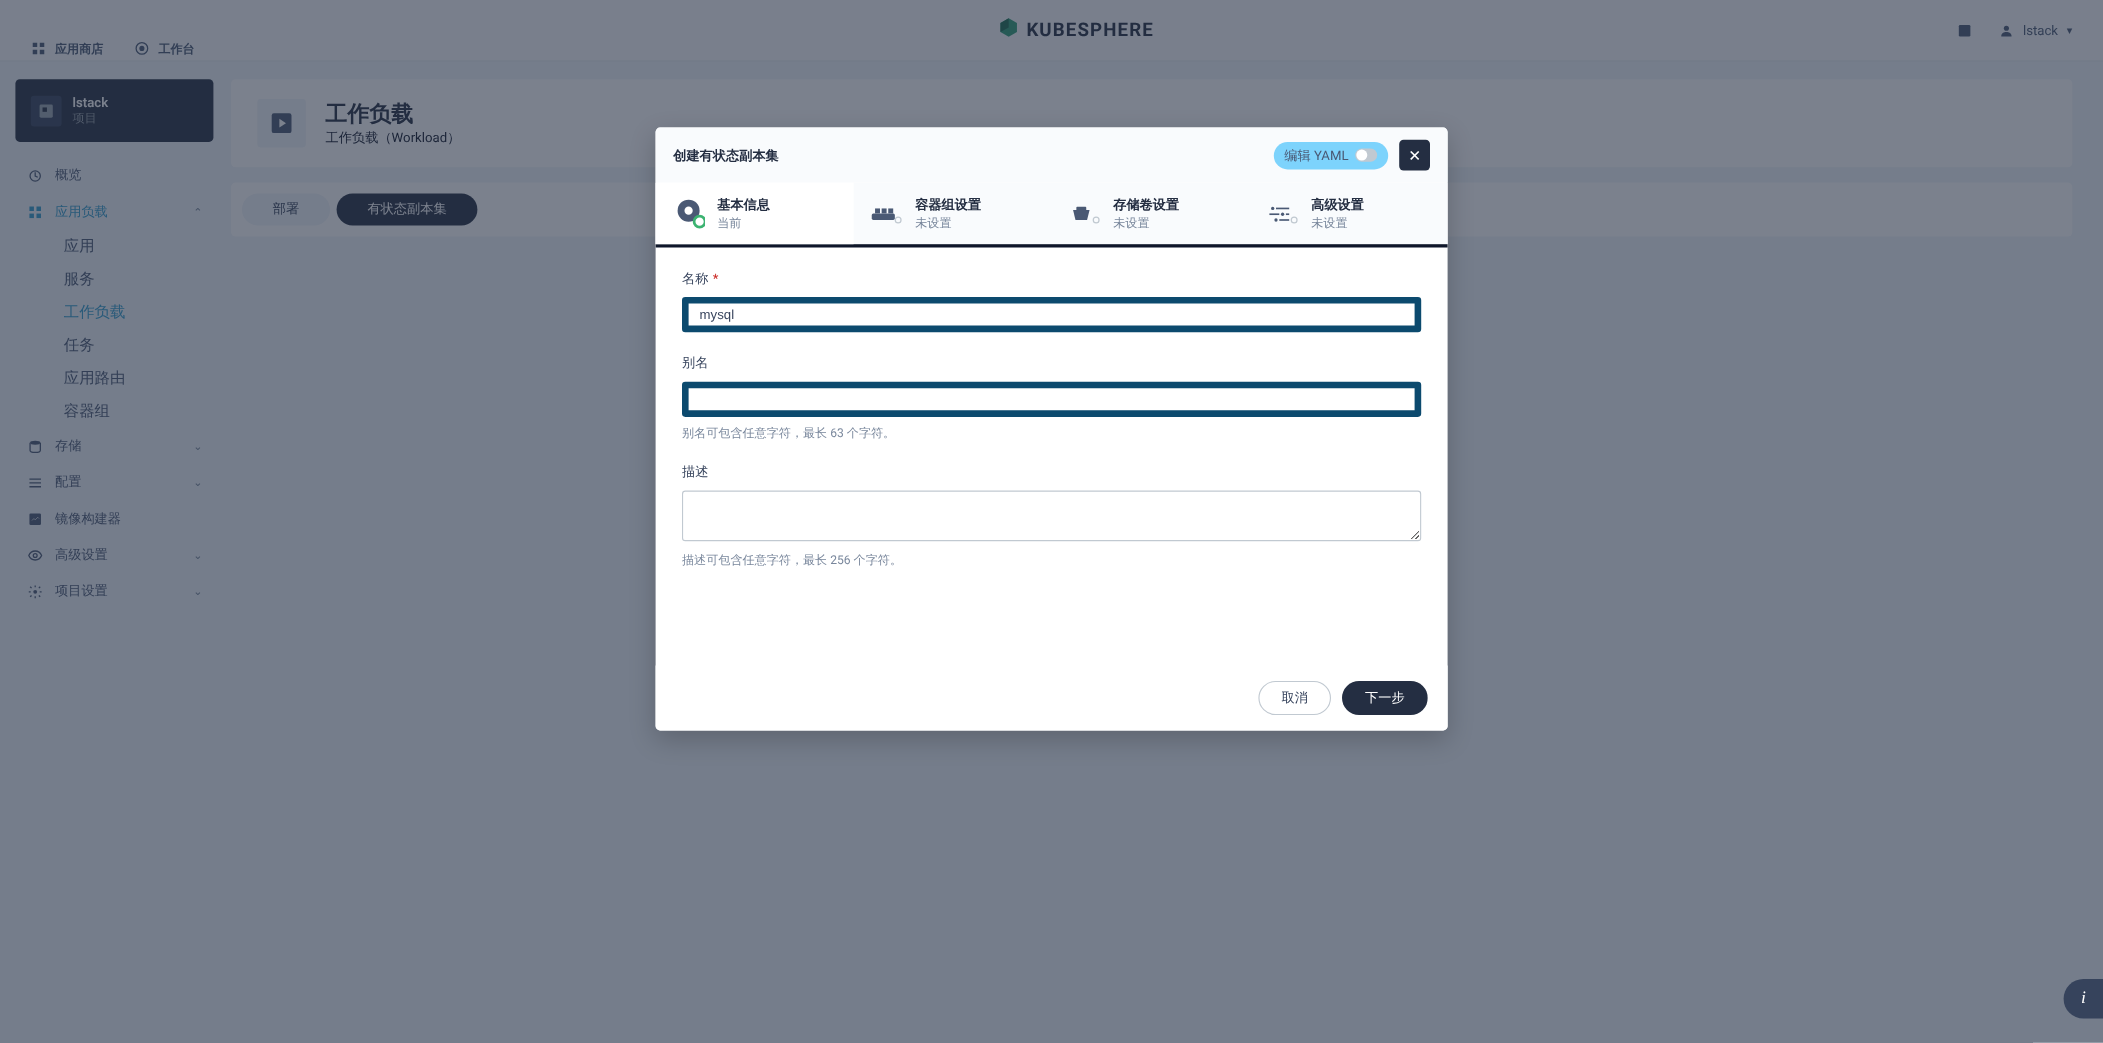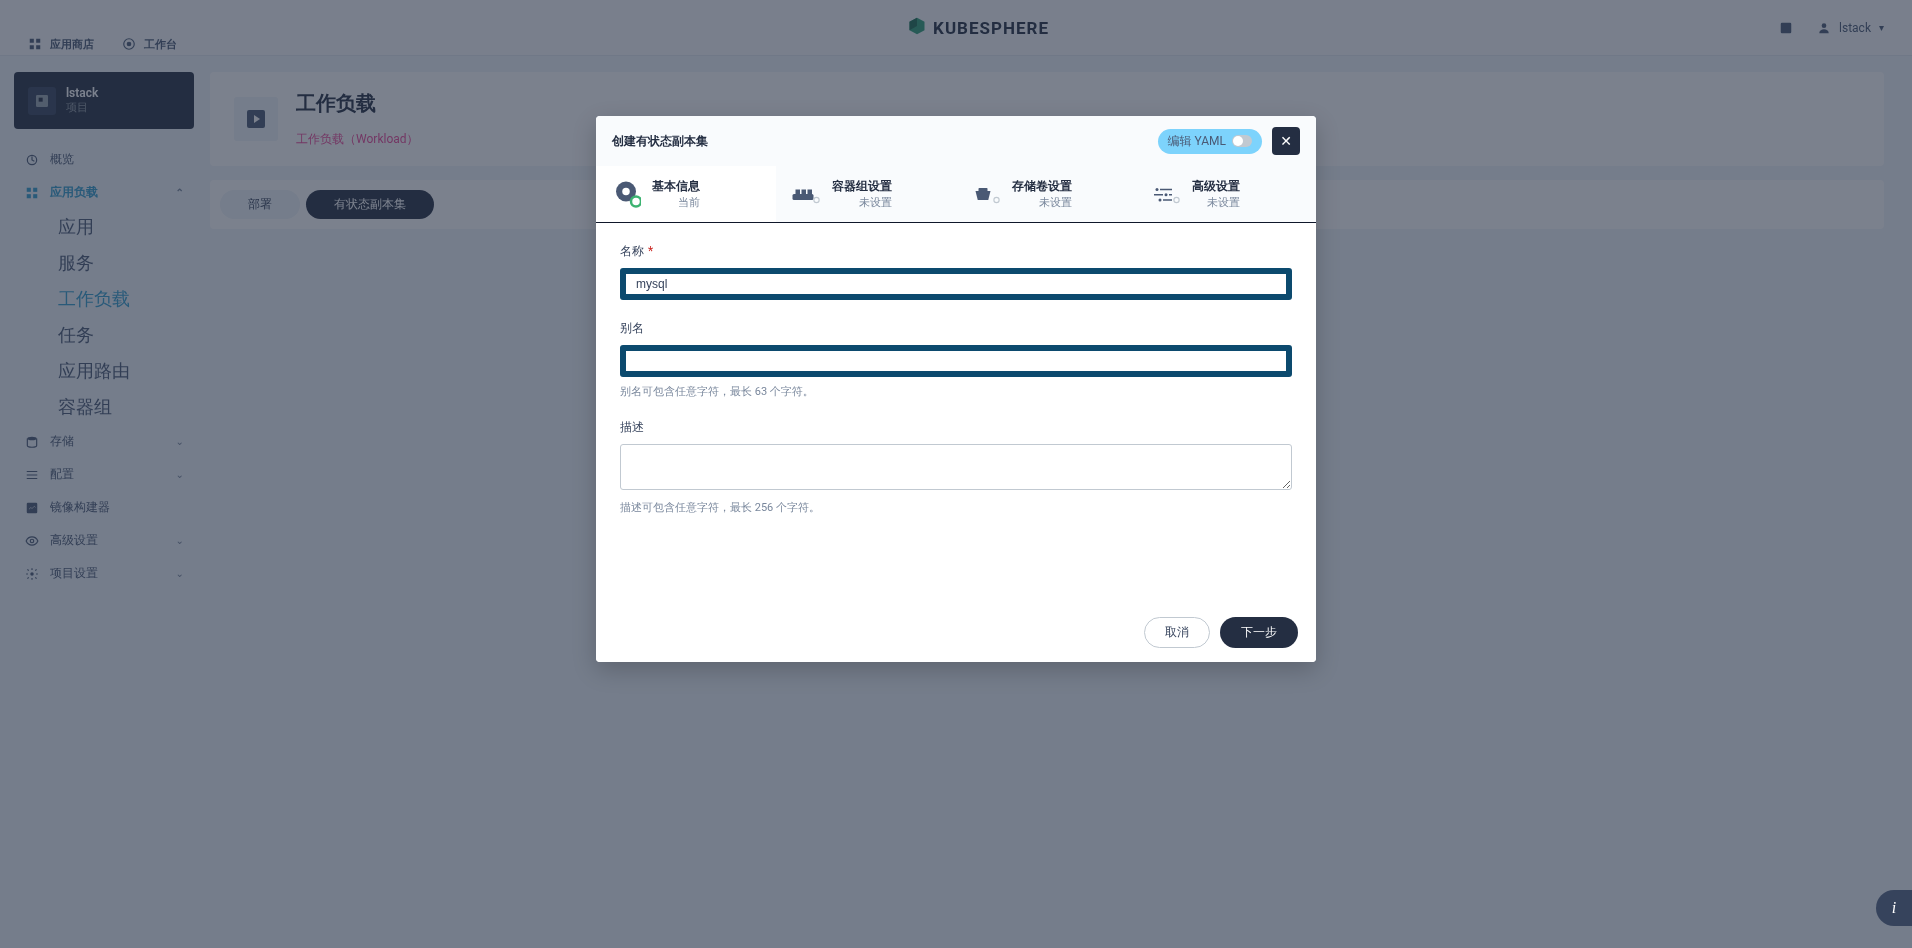--- a/index.html
+++ b/index.html
@@ -17,51 +17,51 @@
 
 
 .sidebar { position:absolute; left:14px; top:72px; width:180px; }
 .project-card { background:#242e42; border-radius:4px; padding:14px; display:flex; align-items:center; gap:10px; margin-bottom:14px; }
 .project-icon { width:28px; height:28px; background:#36435c; border-radius:3px; display:flex; align-items:center; justify-content:center; }
 .project-info { color:#fff; }
 .project-name { font-size:12px; font-weight:600; }
 .project-sub { font-size:11px; color:#919aa3; }
 .nav { list-style:none; }
 .nav-item { display:flex; align-items:center; padding:8px 10px; color:#4a5974; font-size:12px; cursor:pointer; gap:10px; }
-.nav-item.active { color:#329dce; font-weight:700; }
+.nav-item.active { color:#329dce; font-weight:400; }
 .nav-item.expandable { justify-content:space-between; }
 .nav-item .chev { margin-left:auto; font-size:10px; color:#79879c; }
 .nav-sub { list-style:none; }
-.nav-sub li { padding:6px 10px 6px 44px; color:#4a5974; font-size:18px; cursor:pointer; }
+.nav-sub li { padding:6px 10px 6px 44px; color:#4a5974; font-size:14px; cursor:pointer; }
 .nav-sub li.current { color:#329dce; }
 .nav-icon-box { width:16px; display:flex; justify-content:center; }
 
 
 .main { position:absolute; left:210px; top:72px; right:28px; }
 .page-header { background:#fff; border-radius:4px; padding:18px 24px; display:flex; align-items:center; gap:18px; margin-bottom:14px; }
 .page-icon { width:44px; height:44px; background:#eff4f9; border-radius:3px; display:flex; align-items:center; justify-content:center; }
 .page-title { font-size:20px; font-weight:600; color:#242e42; }
-.page-sub { font-size:12px; color:#ec4899; margin-top:14px; }
+.page-sub { font-size:12px; color:#0f172a; margin-top:0; }
 .tabs-bar { background:#fff; border-radius:4px; padding:10px 10px; display:flex; align-items:center; gap:6px; }
 .tab-pill { background:#eff4f9; color:#36435c; padding:6px 28px; border-radius:16px; font-size:12px; cursor:pointer; }
 .tab-pill.active { background:#242e42; color:#fff; }
 
 
 .overlay { position:absolute; inset:0; background:rgba(35,45,65,.6); z-index:100; }
 .modal { position:absolute; left:50%; top:116px; transform:translateX(-50%); width:720px; background:#fff; border-radius:4px; box-shadow:0 8px 24px rgba(0,0,0,.2); z-index:101; }
 .modal-head { height:50px; background:#f9fbfd; border-radius:4px 4px 0 0; display:flex; align-items:center; justify-content:space-between; padding:0 16px; }
 .modal-title { font-size:12px; font-weight:600; color:#242e42; }
 .modal-head-right { display:flex; align-items:center; gap:10px; }
 .yaml-btn { background:#7dd3fc; border-radius:14px; padding:4px 10px; display:flex; align-items:center; gap:6px; font-size:12px; color:#4a5974; cursor:pointer; }
 .toggle { width:20px; height:12px; background:#c1c9d1; border-radius:6px; position:relative; }
 .toggle::after { content:""; position:absolute; left:1px; top:1px; width:10px; height:10px; background:#fff; border-radius:50%; }
 .close-btn { width:28px; height:28px; background:#242e42; border-radius:4px; display:flex; align-items:center; justify-content:center; color:#fff; cursor:pointer; font-size:14px; }
 
 
-.steps { display:flex; background:#f9fbfd; border-bottom:1px solid #0f172a;text-align:right; }
+.steps { display:flex; background:#f9fbfd; border-bottom:3px solid #0f172a; }
 .step { flex:1; padding:12px 14px; display:flex; align-items:center; gap:10px; position:relative; }
 .step.active { background:#fff; }
 .step-icon { width:32px; height:28px; display:flex; align-items:center; justify-content:center; position:relative; }
 .step-title { font-size:12px; font-weight:700; color:#242e42; }
 .step-sub { font-size:11px; color:#79879c; }
 
 
 .form-body { padding:20px 24px 10px; min-height:380px; }
 .form-row { display:flex; gap:20px; margin-bottom:18px;flex-direction:column; }
 .form-col { flex:1; }

